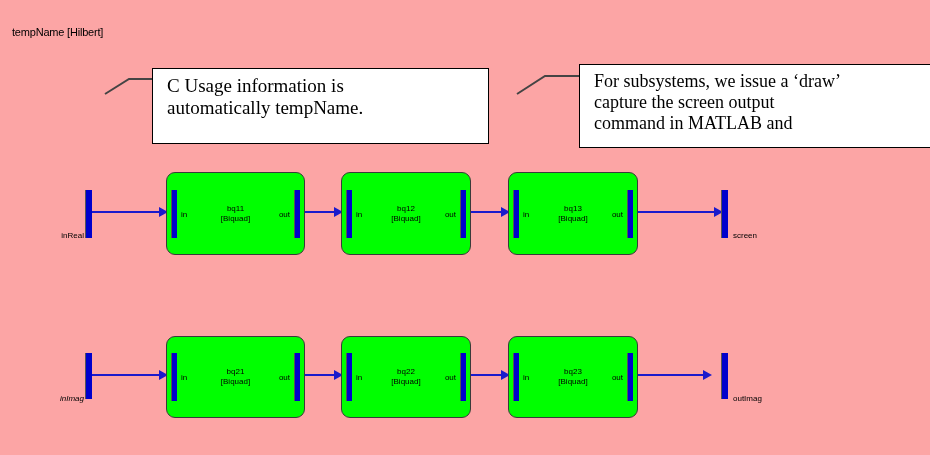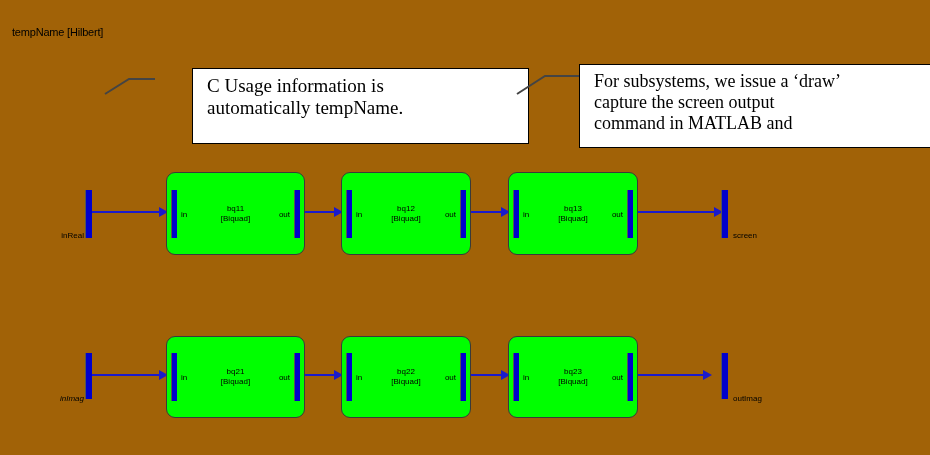--- a/index.html
+++ b/index.html
@@ -4,21 +4,21 @@
 <style>
   html, body {
     margin: 0;
     padding: 0;
     background: #ffffff;
   }
   #canvas {
     position: relative;
     width: 930px;
     height: 455px;
-    background: #a16207;
+    background: #fca5a5;
     overflow: hidden;
     font-family: "Liberation Sans", sans-serif;
   }
 
   
   .model-title {
     position: absolute;
     left: 12px;
     top: 26px;
     font-family: "Liberation Sans", sans-serif;
@@ -38,21 +38,20 @@
     color: #000000;
     padding: 6px 10px 4px 14px;
     line-height: 1.18;
   }
   #callout-1 {
     left: 152px;
     top: 68px;
     width: 337px;
     height: 76px;
     font-size: 19px;
-    margin-left: 40px;
   }
   #callout-2 {
     left: 579px;
     top: 64px;
     width: 378px;
     height: 84px;
     font-size: 18px;
   }
   .callout .line { display: block; white-space: nowrap; }
 

